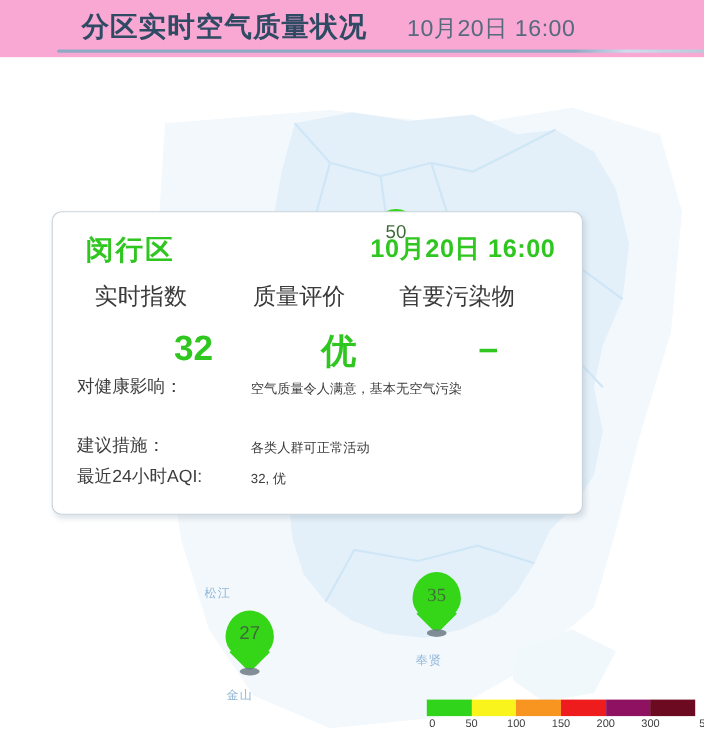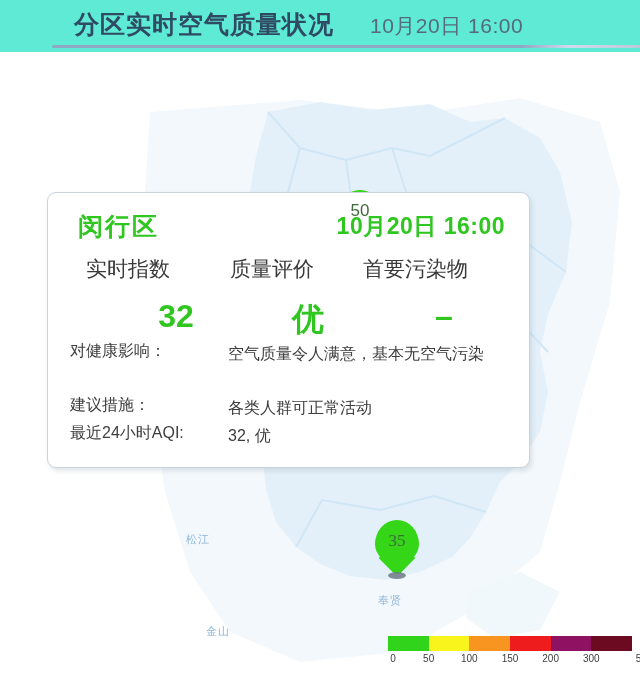--- a/index.html
+++ b/index.html
@@ -2,21 +2,21 @@
 <html><head>
 <meta charset="utf-8">
 <style>
   * { margin:0; padding:0; box-sizing:border-box; }
   html, body {
     width:640px; height:680px;
     background:#ffffff;
     font-family:"Liberation Sans", sans-serif;
     overflow:hidden;
   }
-  #root { position:relative; width:640px; height:680px; background:#5eead4; }
+  #root { position:relative; width:640px; height:680px; background:#f9a8d4; }
 
   
   .header { position:absolute; left:0; top:0; width:640px; height:52px; }
   .header-title {
     position:absolute; left:74px; top:8px;
     font-size:25px; font-weight:700; color:#2f4a63;
     letter-spacing:1px; white-space:nowrap;
   }
   .header-time {
     position:absolute; left:370px; top:12px;
@@ -85,21 +85,21 @@
   }
   .cv0 { left:88px; width:80px; } .cv1 { left:228px; width:64px; } .cv2 { left:368px; width:56px; }
 
   .rows { position:absolute; left:0; top:148px; width:483px; }
   .row { position:relative; min-height:26px; margin-bottom:2px; }
   .row-label {
     position:absolute; left:22px; top:0; font-size:16px; color:#3d3d3d; white-space:nowrap;
   }
   .row-value {
     position:absolute; left:180px; top:0; width:290px;
-    font-size:16px; color:#3d3d3d; line-height:25px;
+    font-size:12px; color:#3d3d3d; line-height:25px;
   }
   .row-tall { min-height:52px; }
 
   
   .legend { position:absolute; left:388px; top:636px; width:244px; height:36px; }
   .legend-bar { position:absolute; left:0; top:0; width:244px; height:15px; display:flex; }
   .legend-seg { height:15px; flex:1 1 auto; }
   .legend-ticks { position:absolute; left:0; top:17px; width:244px; height:16px; }
   .legend-tick {
     position:absolute; top:0; font-size:10px; color:#3d3d3d;
@@ -151,20 +151,26 @@
     <div class="map-label" style="left:378px; top:541px;">奉贤</div>
     <div class="map-label" style="left:352px; top:178px;">闵行</div>
 
     <div class="pin" style="left:338px; top:138px;">
       <div class="tail"></div>
       <div class="drop"></div>
       <div class="val">50</div>
       <div class="shadow"></div>
     </div>
 
+    <div class="pin" style="left:205px; top:503px;">
+      <div class="tail"></div>
+      <div class="drop"></div>
+      <div class="val">27</div>
+      <div class="shadow"></div>
+    </div>
 
     <div class="pin" style="left:375px; top:468px;font-family:Liberation Serif, serif;">
       <div class="tail"></div>
       <div class="drop"></div>
       <div class="val">35</div>
       <div class="shadow"></div>
     </div>
   </div>
 
   <div class="card">

